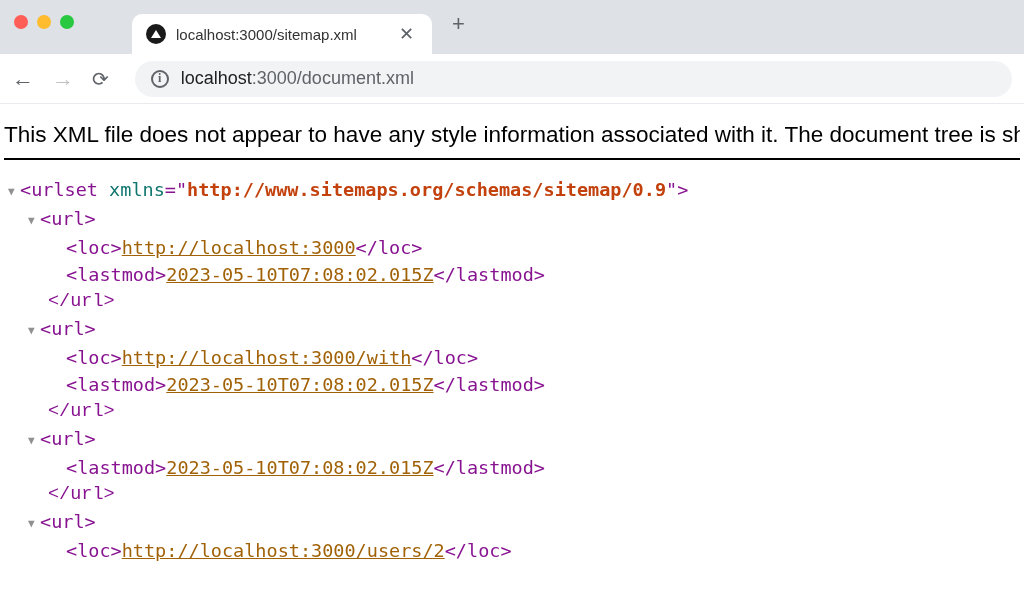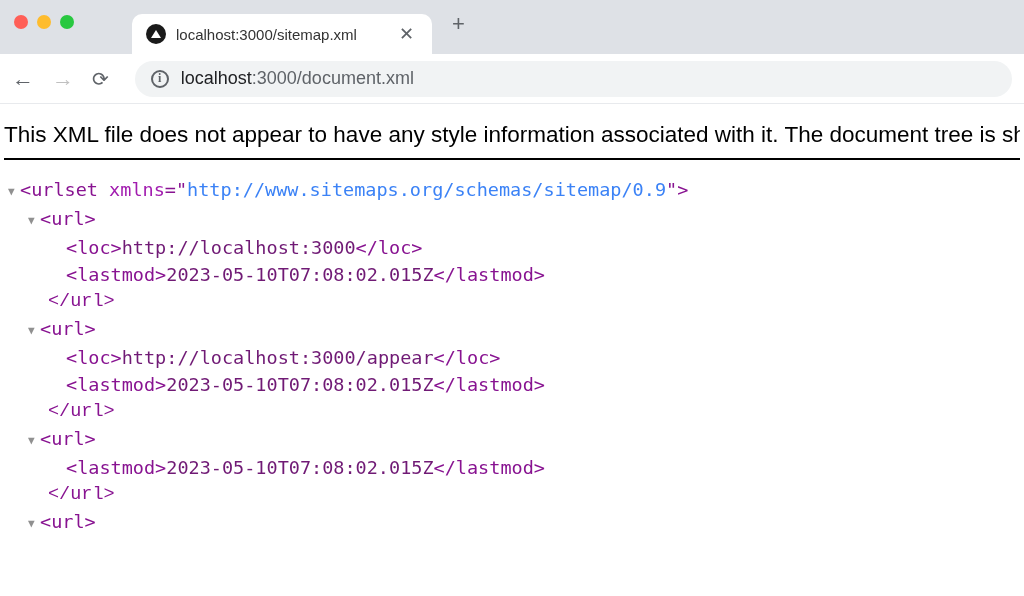--- a/index.html
+++ b/index.html
@@ -147,23 +147,23 @@
     }
     .triangle {
       display: inline-block;
       color: #909090;
       font-size: 11px;
       width: 12px;
       vertical-align: 1px;
       cursor: pointer;
     }
     .tag { color: #881391; }
-    .attr-name { color: #a21caf; }
-    .attr-val { color: #3b82f6; }
-    .text-val { color: #701a75; }
+    .attr-name { color: #0f766e; }
+    .attr-val { color: #c2410c; font-weight: bold; }
+    .text-val { color: #a16207; text-decoration: underline; }
     .indent1 { padding-left: 20px; }
     .indent2 { padding-left: 40px; font-family: Liberation Mono, monospace; }
     .indent3 { padding-left: 58px; }
   </style>
 </head>
 <body>
 
 <div class="chrome-top">
   <div class="window-controls">
     <div class="win-btn win-close"></div>
@@ -194,21 +194,22 @@
 
 <div class="content">
   <div class="notice">This XML file does not appear to have any style information associated with it. The document tree is shown below.</div>
   <div class="xml-tree" id="xml-tree">
       <div><span class="triangle">▼</span><span class="tag">&lt;urlset <span class="attr-name">xmlns</span>="</span><span class="attr-val">http://www.sitemaps.org/schemas/sitemap/0.9</span><span class="tag">"&gt;</span></div>
       <div class="indent1"><span class="triangle">▼</span><span class="tag">&lt;url&gt;</span></div>
       <div class="indent3"><span class="tag">&lt;loc&gt;</span><span class="text-val">http://localhost:3000</span><span class="tag">&lt;/loc&gt;</span></div>
       <div class="indent3"><span class="tag">&lt;lastmod&gt;</span><span class="text-val">2023-05-10T07:08:02.015Z</span><span class="tag">&lt;/lastmod&gt;</span></div>
       <div class="indent2"><span class="tag">&lt;/url&gt;</span></div>
       <div class="indent1"><span class="triangle">▼</span><span class="tag">&lt;url&gt;</span></div>
-      <div class="indent3"><span class="tag">&lt;loc&gt;</span><span class="text-val">http://localhost:3000/appear</span><span class="tag">&lt;/loc&gt;</span></div>
+      <div class="indent3"><span class="tag">&lt;loc&gt;</span><span class="text-val">http://localhost:3000/with</span><span class="tag">&lt;/loc&gt;</span></div>
       <div class="indent3"><span class="tag">&lt;lastmod&gt;</span><span class="text-val">2023-05-10T07:08:02.015Z</span><span class="tag">&lt;/lastmod&gt;</span></div>
       <div class="indent2"><span class="tag">&lt;/url&gt;</span></div>
       <div class="indent1"><span class="triangle">▼</span><span class="tag">&lt;url&gt;</span></div>
       <div class="indent3"><span class="tag">&lt;lastmod&gt;</span><span class="text-val">2023-05-10T07:08:02.015Z</span><span class="tag">&lt;/lastmod&gt;</span></div>
       <div class="indent2"><span class="tag">&lt;/url&gt;</span></div>
       <div class="indent1"><span class="triangle">▼</span><span class="tag">&lt;url&gt;</span></div>
+      <div class="indent3"><span class="tag">&lt;loc&gt;</span><span class="text-val">http://localhost:3000/users/2</span><span class="tag">&lt;/loc&gt;</span></div>
     </div>
 </div>
 
 </body></html>

